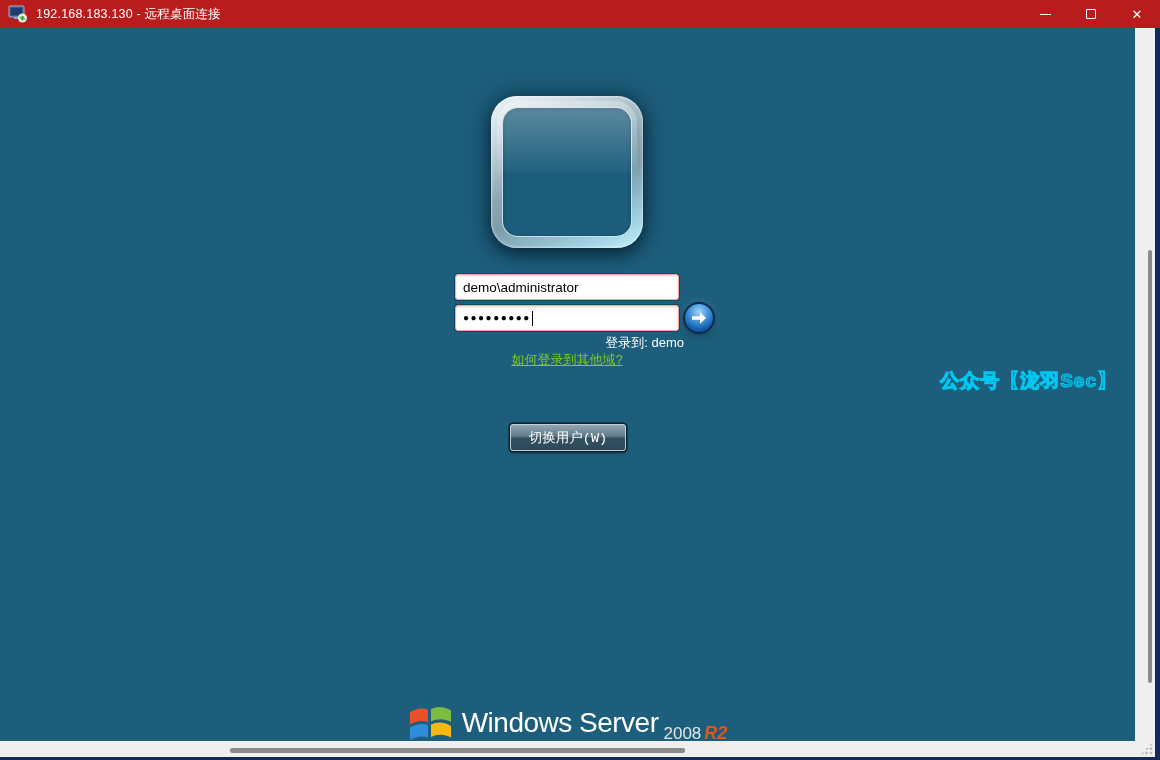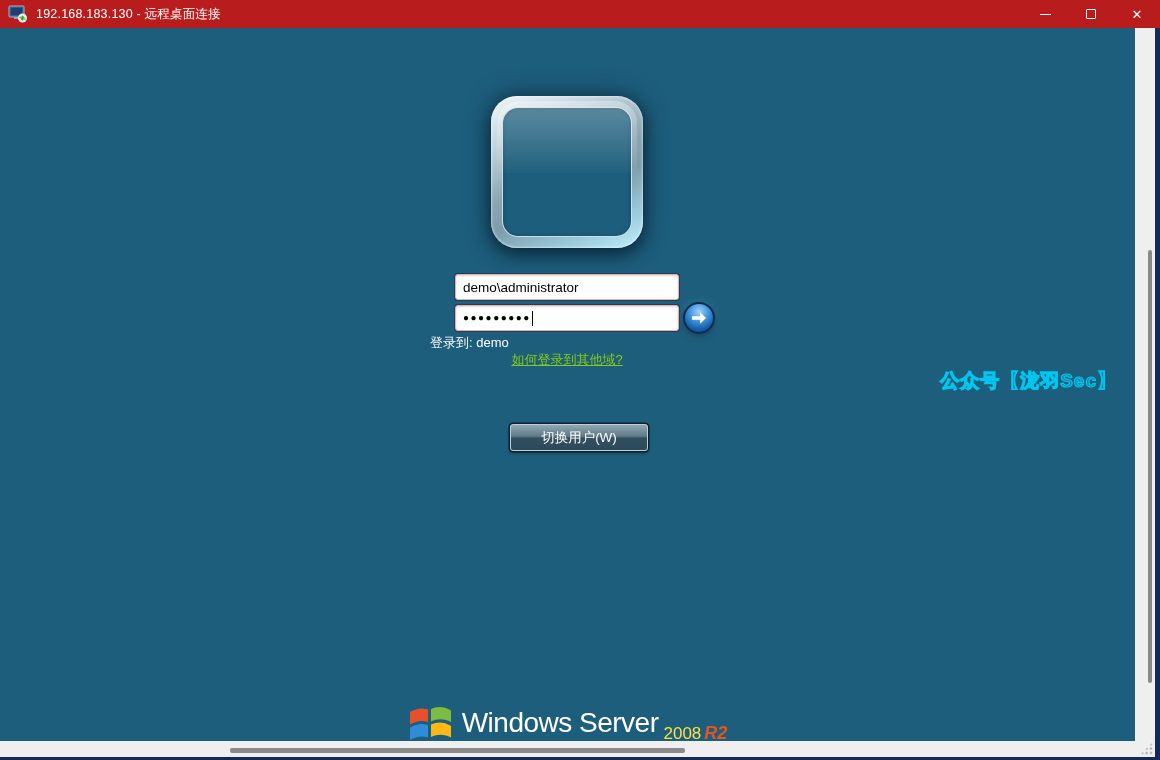--- a/index.html
+++ b/index.html
@@ -47,40 +47,40 @@
   .pw-dots { font-size:10px; letter-spacing:1.5px; color:#000; line-height:1; }
   .caret { display:inline-block; width:1px; height:15px; background:#000; margin-left:1px; }
 
   
   .go-btn { position:absolute; left:683px; top:274px; width:32px; height:32px; border-radius:50%;
       background:radial-gradient(circle at 50% 28%, #9fd4f8 0%, #3f92dc 40%, #1763ae 68%, #0a3a74 100%);
       border:2px solid #0b2c50; box-shadow:0 2px 6px rgba(0,10,20,.5), 0 0 8px rgba(110,210,255,.35);
       display:flex; align-items:center; justify-content:center; cursor:pointer; }
 
   
-  .logon-to { position:absolute; left:430px; top:306px; width:274px; text-align:left; color:#ffffff; font-size:13px; }
+  .logon-to { position:absolute; left:410px; top:306px; width:274px; text-align:right; color:#ffffff; font-size:13px; }
   .domain-link { position:absolute; left:430px; top:323px; width:274px; text-align:center; color:#84cc16; font-size:13px;
       text-decoration:underline; cursor:pointer; }
 
   
   .watermark { position:absolute; top:340px; right:18px; font-size:19px; font-weight:bold; letter-spacing:1px;
       color:rgba(0,198,240,.35); -webkit-text-stroke:1.2px #00c6f0; white-space:nowrap; }
 
   
-  .switch-btn { position:absolute; left:510px; top:396px; width:138px; height:27px; border-radius:3px;
+  .switch-btn { position:absolute; left:510px; top:396px; width:116px; height:27px; border-radius:3px;
       background:linear-gradient(#93a7b2 0%, #5f7a89 45%, #32505f 52%, #2c4a59 100%);
       border:1px solid #c3ced4; box-shadow:0 0 0 1.5px #0d2330, 0 2px 3px rgba(0,0,0,.45);
       color:#ffffff; font-size:13.5px; display:flex; align-items:center; justify-content:center; cursor:pointer;
-      font-family:Liberation Sans, sans-serif; }
+      font-family:Liberation Mono, monospace; }
 
   
   .brand { position:absolute; left:0; right:0; top:670px; height:50px; display:flex; align-items:center; justify-content:center;text-align:right; }
   .brand-flag { width:45px; height:40px; margin-right:9px; }
   .brand-name { color:#ffffff; font-size:28px; letter-spacing:-.5px; }
-  .brand-year { color:#fde047; font-size:17px; margin-left:5px; align-self:flex-end; padding-bottom:4px; }
+  .brand-year { color:#e5e5e5; font-size:17px; margin-left:5px; align-self:flex-end; padding-bottom:4px; }
   .brand-r2 { color:#e8541d; font-size:18px; font-weight:bold; font-style:italic; margin-left:3px; align-self:flex-end; padding-bottom:4px; }
 </style>
 </head>
 <body>
 
 <div class="titlebar">
   <span class="titlebar-icon">
     <svg width="20" height="18" viewBox="0 0 20 18">
       <rect x="1" y="1" width="15" height="11" rx="1" fill="#3a5a8c" stroke="#9fb4d4" stroke-width="1"></rect>
       <rect x="3" y="3" width="11" height="7" fill="#1d3e6e"></rect>

